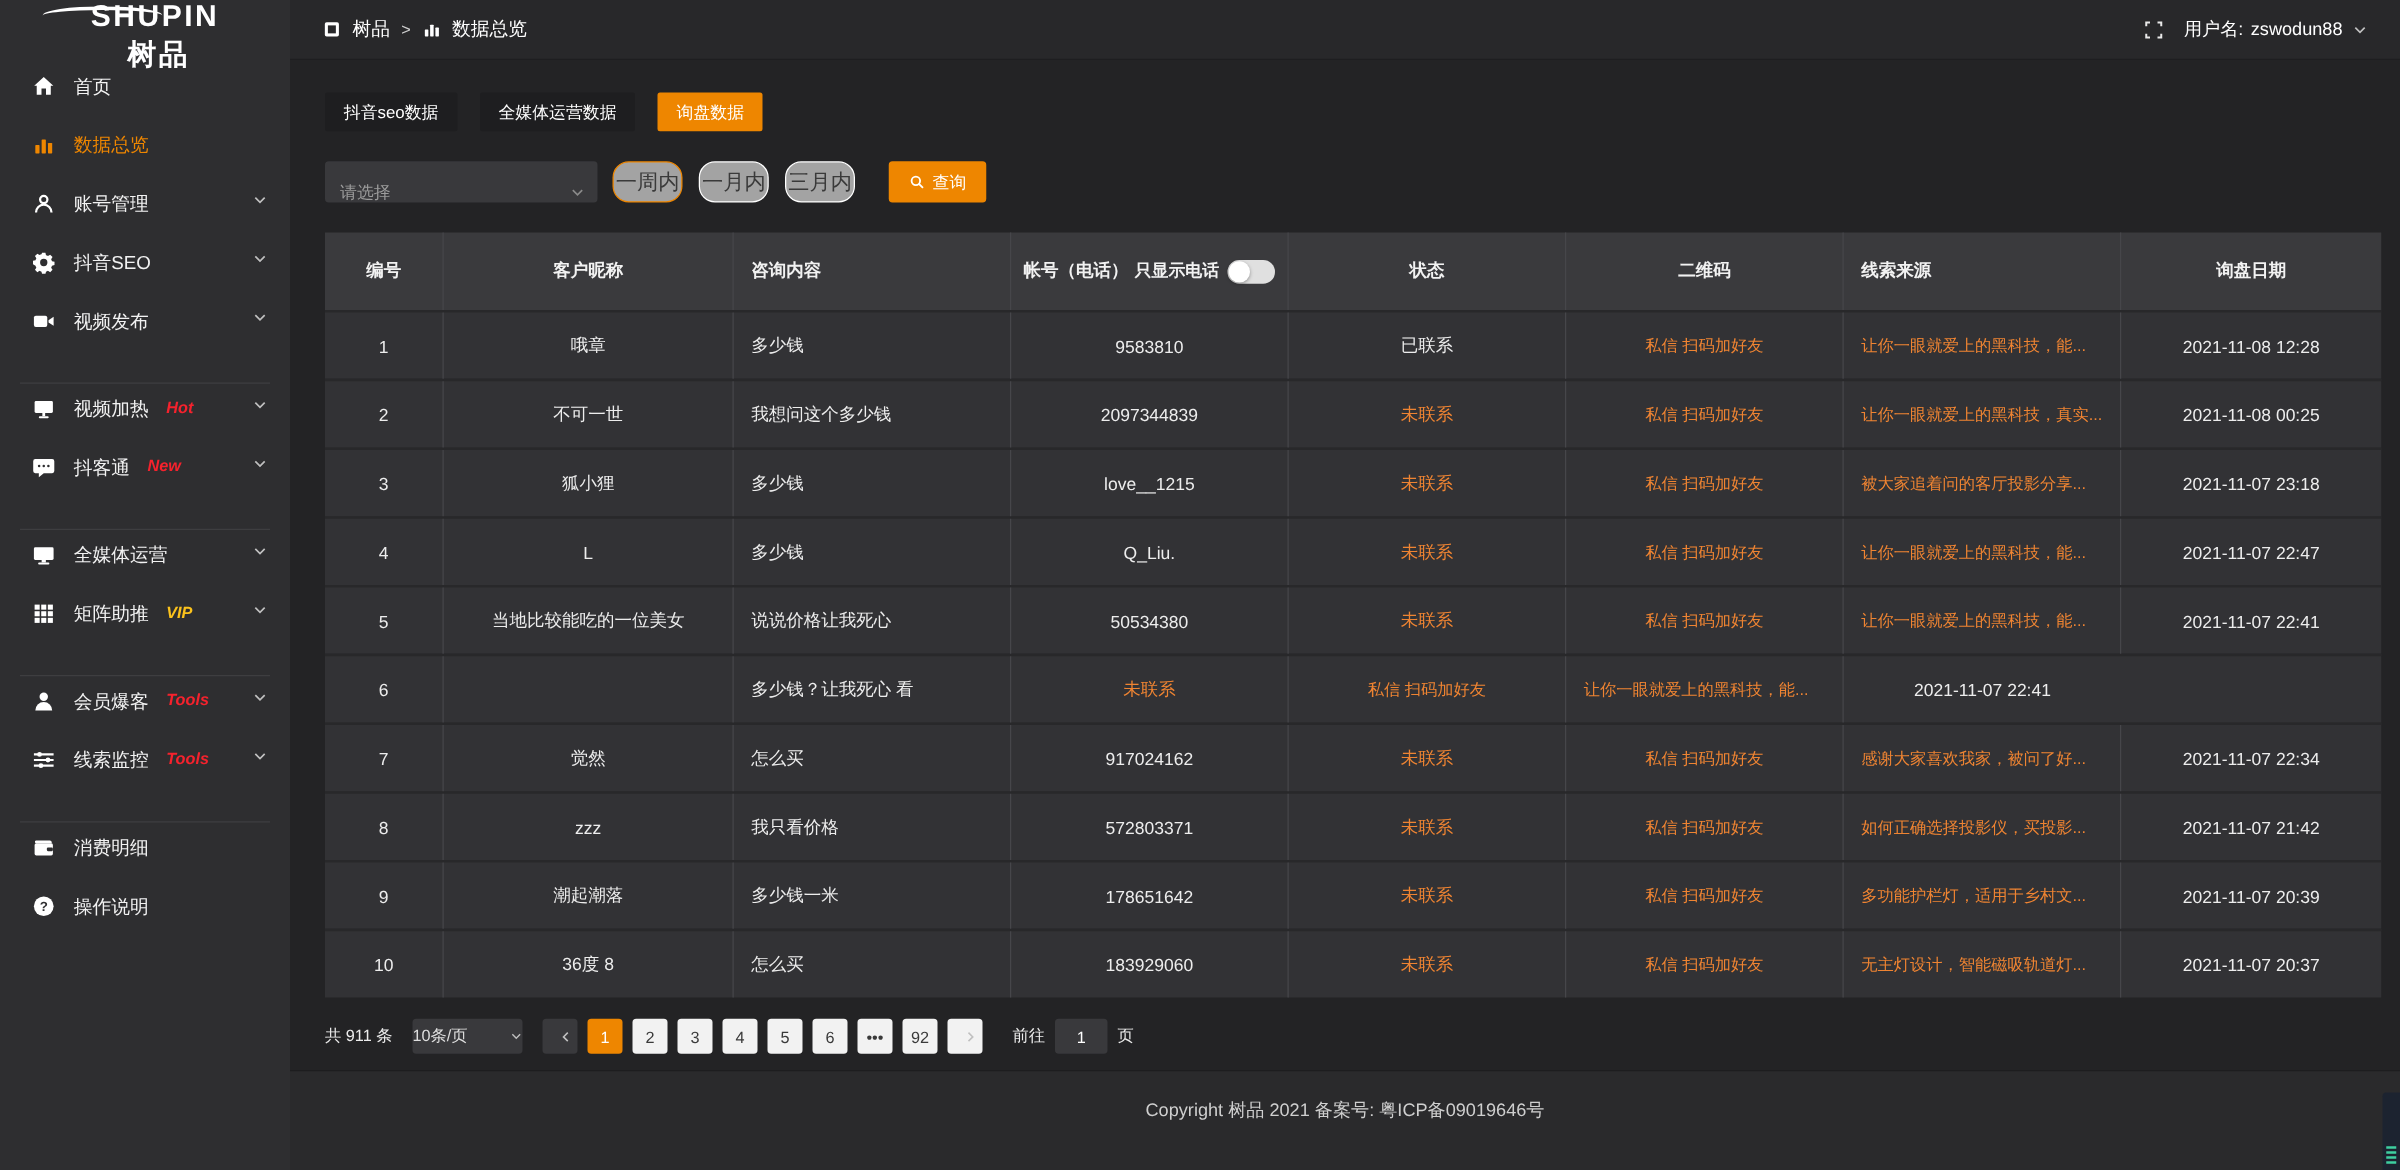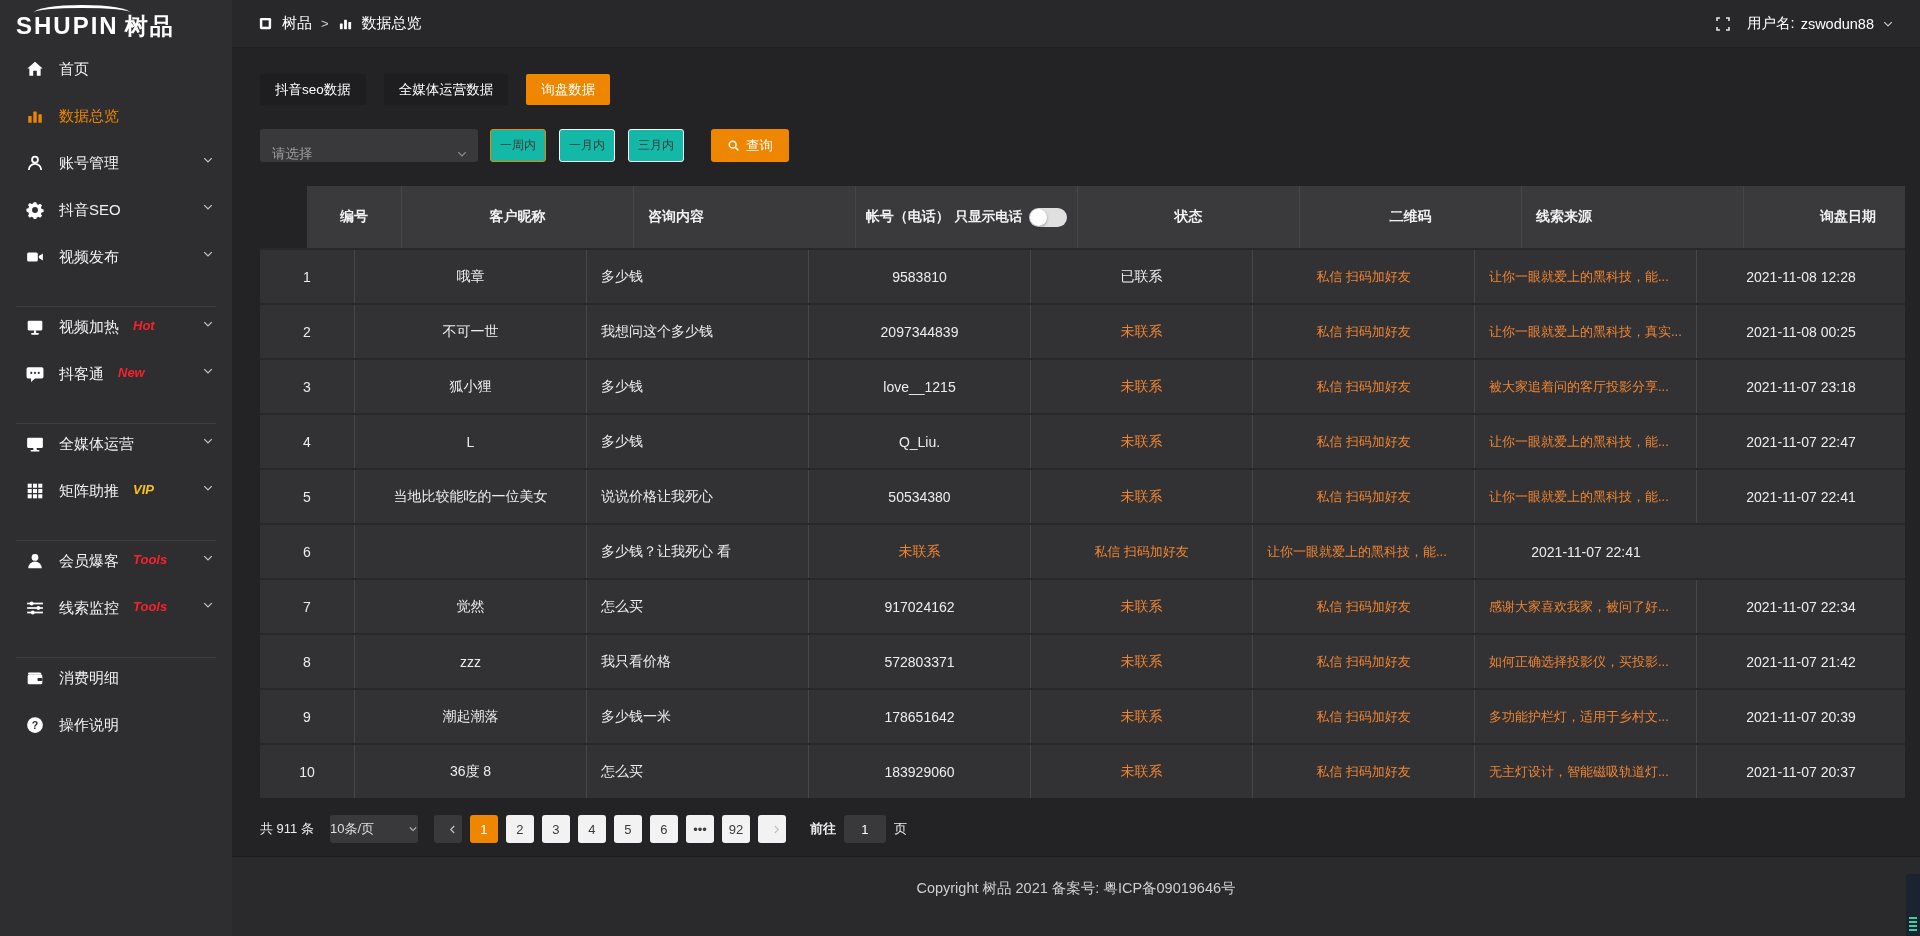--- a/index.html
+++ b/index.html
@@ -4,21 +4,21 @@
 <style>
   * { box-sizing: border-box; margin: 0; padding: 0; }
   html,body { width:1920px; height:936px; overflow:hidden; }
   body { font-family:"Liberation Sans","DejaVu Sans",sans-serif; background:#232325; }
   :root { --accent:#ee8600; --link:#ef8432; }
 
   .app { display:flex; width:1920px; height:936px; }
 
   
   .sidebar { width:232px; min-width:232px; background:#2e2e30; display:flex; flex-direction:column; overflow:hidden; }
-  .logo { height:52px; display:flex; align-items:center; padding-left:16px; color:#fff; position:relative; }
+  .logo { height:52px; display:flex; align-items:center; padding-left:16px; color:#fff; position:relative;flex-direction:column; }
   .logo::before { content:""; position:absolute; top:5px; left:34px; width:96px; height:12px;
                   border-top:3px solid #fff; border-radius:50%; }
   .logo-text { font-weight:bold; font-size:24px; letter-spacing:2px; }
   .logo-cn { font-weight:bold; font-size:23px; margin-left:6px; letter-spacing:2px; }
   .side-nav { margin-top:8px; }
   .side-item { height:47px; display:flex; align-items:flex-start; padding:0 18px 0 26px; color:#f2f2f2;
                font-size:15px; cursor:pointer; }
   .side-item .icon { width:18px; height:18px; margin-right:15px; display:inline-flex; color:#fff; flex-shrink:0; }
   .side-item.active { color:var(--accent); }
   .side-item.active .icon { color:var(--accent); }
@@ -45,33 +45,33 @@
 
   .tabs { display:flex; gap:18px; margin-bottom:24px; }
   .tab { height:31px; padding:0 15px; display:flex; align-items:center; background:#1e1e20; color:#fff;
          font-size:13.5px; border-radius:2px; cursor:pointer; }
   .tab.active { background:var(--accent); }
 
   .filters { display:flex; align-items:center; margin-bottom:24px; }
   .select { width:218px; height:33px; background:#39393c; border-radius:3px; display:flex; align-items:center;
             padding:16px 10px 0 12px; color:#9c9c9c; font-size:13.5px; margin-right:12px; cursor:pointer; }
   .select .chev { color:#8a8a8a; }
-  .pbtn { width:56px; height:33px; background:#14b8a6; color:#3a3a3a; font-size:12px; border-radius:3px;
+  .pbtn { width:56px; height:33px; background:#a3a3a3; color:#3a3a3a; font-size:17px; border-radius:13px;
           display:flex; align-items:center; justify-content:center; margin-right:13px; cursor:pointer;
           border:1px solid #fff; }
   .pbtn.active { border:1.5px solid var(--accent); }
   .query-btn { height:33px; padding:0 16px; background:var(--accent); color:#fff; border:none; border-radius:3px;
                font-size:13.5px; display:flex; align-items:center; gap:6px; margin-left:14px; cursor:pointer;
                font-family:inherit; }
   .query-btn .icon { width:13px; height:13px; display:inline-flex; }
 
   
   .table { width:1645px; color:#ededed; font-size:14px; }
   .t-head, .t-row { display:grid; grid-template-columns:95px 232px 222px 222px 222px 222px 222px 208px; }
-  .t-head { background:#3a3a3d; height:62px;margin-left:47px; }
+  .t-head { background:#3a3a3d; height:62px; }
   .t-row { background:#323235; height:55px; border-top:2px solid #28282a; }
   .t-cell { display:flex; align-items:center; justify-content:center; border-right:1px solid #46464a;
             padding:0 14px; overflow:hidden; white-space:nowrap; }
   .t-cell:last-child { border-right:none; }
   .t-cell.left { justify-content:flex-start; }
   .t-head .t-cell { font-weight:bold; font-size:14px; color:#f2f2f2; }
   .phone-head { flex-direction:row; justify-content:center; gap:5px; font-size:13.5px; }
   .phone-sub { display:flex; align-items:center; font-weight:bold; font-size:13.5px; }
   .toggle { width:38px; height:19px; background:#e0e0e0; border-radius:10px; position:relative; margin-left:7px; cursor:pointer; }
   .toggle::after { content:""; position:absolute; left:1px; top:1px; width:17px; height:17px; background:#fff;
@@ -83,21 +83,21 @@
   .pager { display:flex; align-items:center; margin-top:17px; font-size:13px; color:#ececec; }
   .psize { width:88px; height:28px; background:#39393c; border-radius:3px; display:flex; align-items:center;
            justify-content:center; gap:10px; color:#dedede; margin:0 16px; cursor:pointer; }
   .psize .chev { width:10px; height:10px; }
   .pgs { display:flex; align-items:center; gap:8px; }
   .pg { min-width:28px; height:28px; padding:0 4px; border-radius:3px; background:#f2f2f2; color:#3a3a3a;
         display:flex; align-items:center; justify-content:center; font-size:13px; cursor:pointer; }
   .pg.active { background:var(--accent); color:#fff; }
   .pg.prev { background:#39393c; color:#eee; }
   .pg .chev { width:11px; height:11px; }
-  .goto-label { margin-left:24px;font-weight:bold; }
+  .goto-label { margin-left:24px; }
   .goto-input { width:42px; height:28px; background:#39393c; border:none; color:#fff; text-align:center;
                 border-radius:3px; font-size:13px; margin:0 8px; font-family:inherit; }
   .goto-unit { }
 
   
   .footer { height:80px; min-height:80px; background:#2a2a2c; border-top:1px solid #1d1d1f; display:flex;
             justify-content:center; padding-top:22px; color:#cfcfcf; font-size:14.5px; }
 
   .corner-widget { position:absolute; right:0; bottom:0; width:14px; height:62px; background:#1c2330;
                    border-radius:3px 0 0 0; display:flex; flex-direction:column; justify-content:flex-end;

